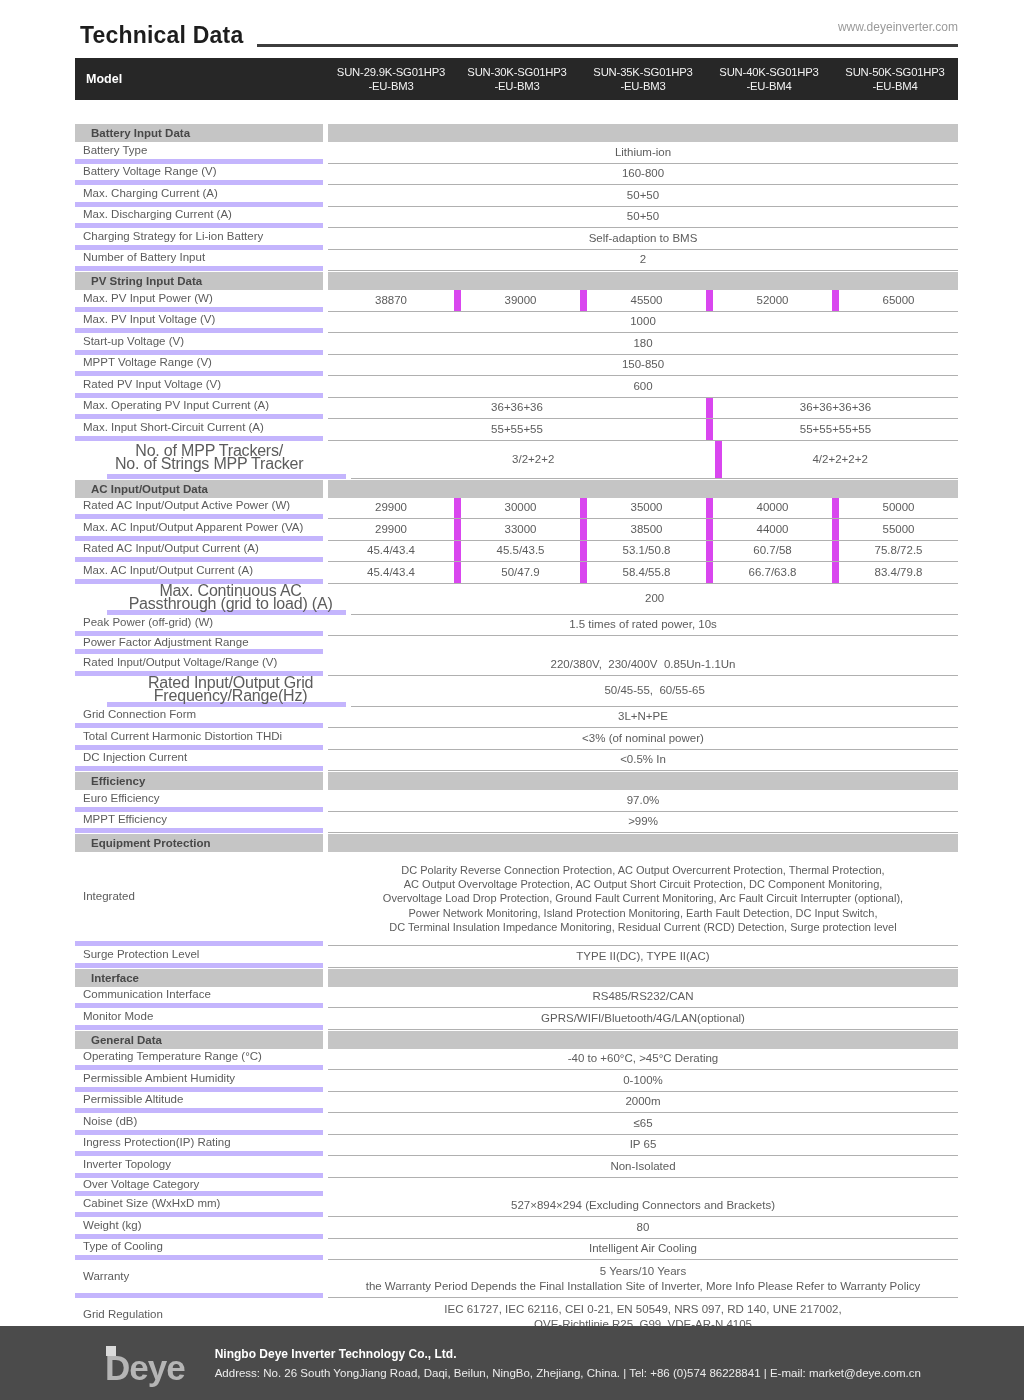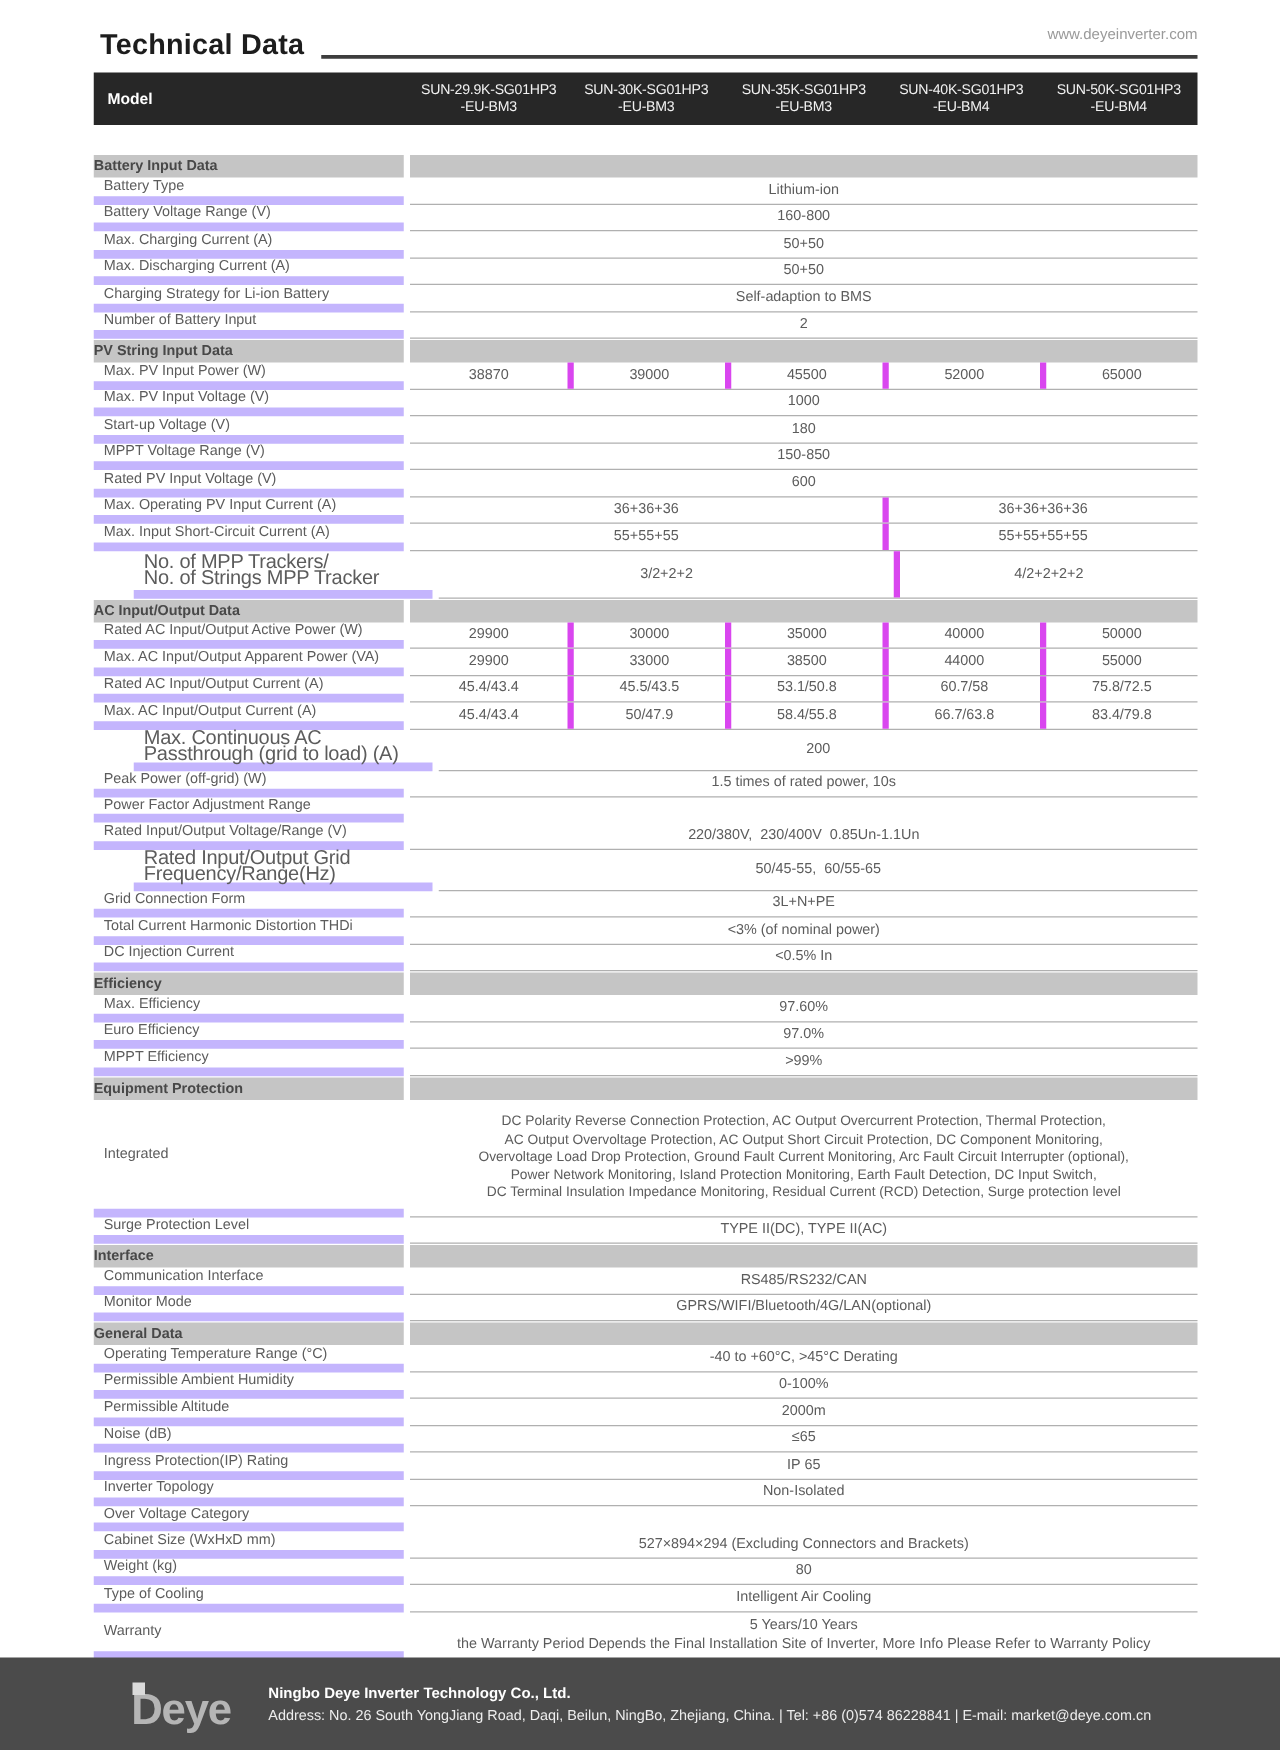--- a/index.html
+++ b/index.html
@@ -18,32 +18,32 @@
   .spec-table { position:absolute; top:58px; left:75px; width:883px; }
 
   .model-row { display:flex; background:#272727; height:42px; margin-bottom:24px; }
   .model-label { width:253px; display:flex; align-items:center; padding-left:11px;
     color:#ffffff; font-weight:bold; font-size:12.5px; }
   .model-col { width:126px; display:flex; flex-direction:column; justify-content:center;
     text-align:center; color:#f2f2f2; font-size:11.3px; line-height:14px; letter-spacing:-0.2px; }
 
   .sec-head { display:flex; height:18px; margin-top:1px; }
   .sec-head .lab { width:248px; background:#c5c5c5; display:flex; align-items:center;
-    padding-left:0; font-weight:bold; font-size:11.5px; color:#484848; }
+    padding-left:16px; font-weight:bold; font-size:11.5px; color:#484848; }
   .sec-head .val { width:630px; margin-left:5px; background:#c5c5c5; }
 
   .row { display:flex; }
-  .row .lab { width:248px; padding-left:8px; border-bottom:7px solid #c4b5fd;
+  .row .lab { width:248px; padding-left:8px; border-bottom:5px solid #c4b5fd;
     display:flex; align-items:center; font-size:11.5px; color:#5c5c5c;
-    white-space:pre-line; line-height:13px; }
+    white-space:pre-line; line-height:13px;text-align:center; }
   .row .lab.cond { font-size:16px; letter-spacing:-0.2px;margin-left:32px; }
   .row .vals { width:630px; margin-left:5px; border-bottom:1px solid #b0b0b0; display:flex; }
   .cell { display:flex; align-items:center; justify-content:center; text-align:center;
     font-size:11.5px; color:#5c5c5c; white-space:pre-wrap; line-height:15px; min-height:20.5px; }
-  .cell + .cell { border-left:5px solid #d946ef; }
+  .cell + .cell { border-left:7px solid #d946ef; }
   .cell.full { width:100%; }
   .cell.c5 { width:20%; }
   .cell.g3 { width:60%; }
   .cell.g2 { width:40%; }
   .row.tall .cell, .row.tall .lab { min-height:37px; }
   .row.xl .cell { min-height:93px; font-size:11px; line-height:14.3px; }
 
   
   .footer { position:absolute; left:0; bottom:0; width:1024px; height:74px;
     background:#4b4b4b; display:flex; align-items:center; }
@@ -276,26 +276,20 @@
         <div class="lab">DC Injection Current</div>
         <div class="vals">
           <div class="cell full">&lt;0.5% In</div>
         </div>
       </div>
       <div class="sec-head">
         <div class="lab">Efficiency</div>
         <div class="val"></div>
       </div>
       <div class="row">
-        <div class="lab">Max. Efficiency</div>
-        <div class="vals">
-          <div class="cell full">97.60%</div>
-        </div>
-      </div>
-      <div class="row">
         <div class="lab">Euro Efficiency</div>
         <div class="vals">
           <div class="cell full">97.0%</div>
         </div>
       </div>
       <div class="row">
         <div class="lab">MPPT Efficiency</div>
         <div class="vals">
           <div class="cell full">&gt;99%</div>
         </div>

